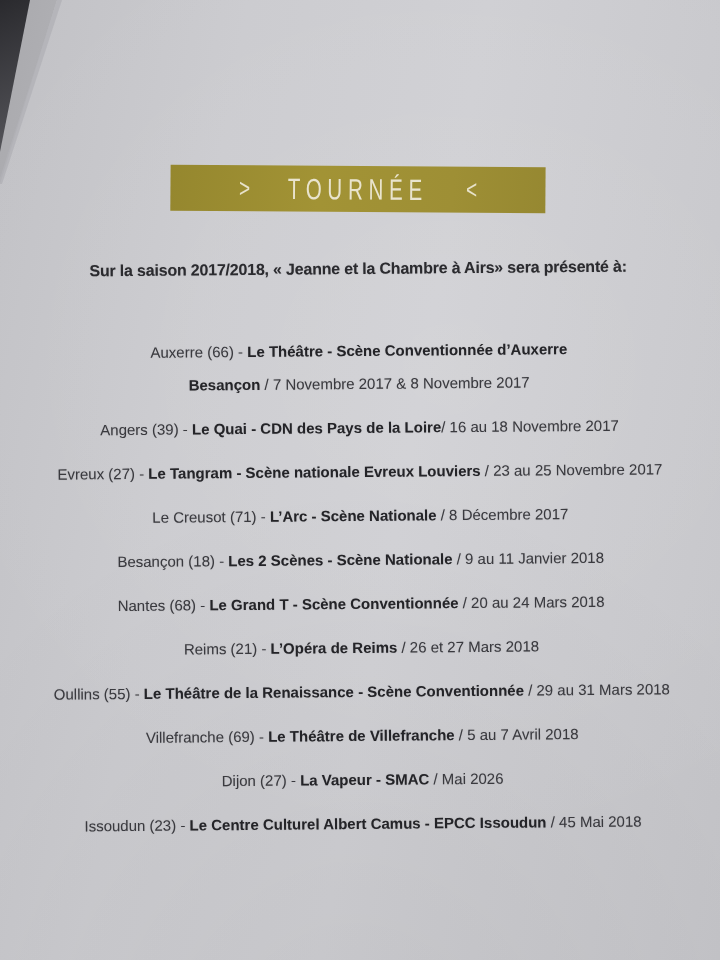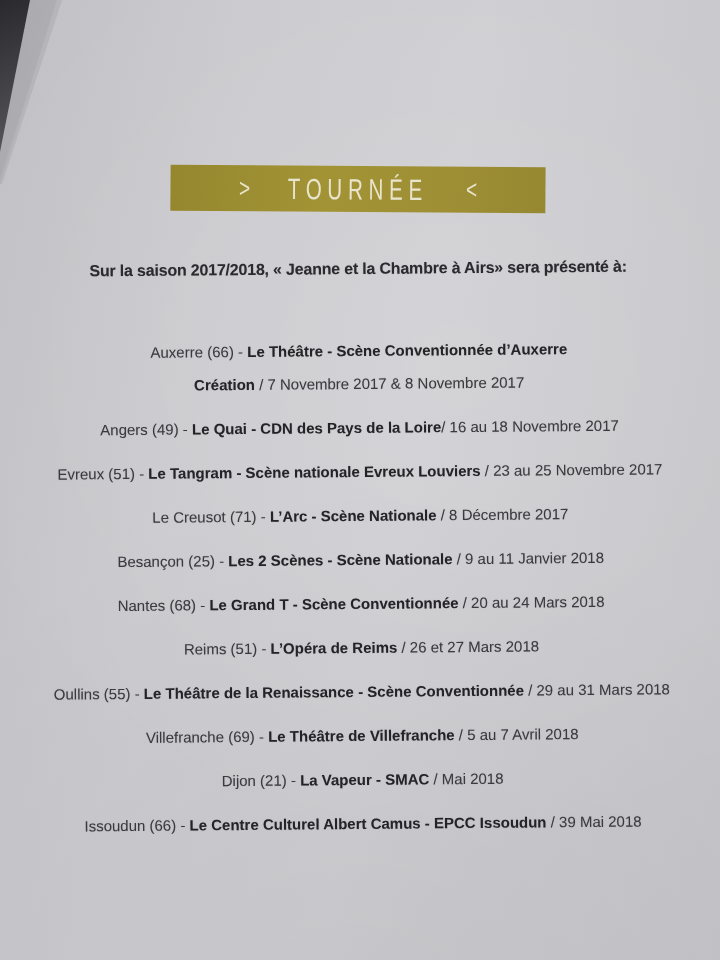--- a/index.html
+++ b/index.html
@@ -129,27 +129,27 @@
 
     <div class="banner">
       <span class="chevron">&gt;</span>
       <span class="banner-label">TOURNÉE</span>
       <span class="chevron">&lt;</span>
     </div>
 
     <div class="intro">Sur la saison 2017/2018, « Jeanne et la Chambre à Airs» sera présenté à:</div>
 
     <div class="entries">
-        <div class="entry"><span class="plain">Auxerre (66) - </span><span class="bold">Le Théâtre - Scène Conventionnée d’Auxerre</span><span class="plain"></span><div class="entry-line2"><span class="bold">Création</span><span class="plain"> / 7 Novembre 2017 &amp; 8 Novembre 2017</span></div></div>
-        <div class="entry"><span class="plain">Angers (49) - </span><span class="bold">Le Quai  - CDN des Pays de la Loire</span><span class="plain">/ 16 au 18 Novembre 2017</span></div>
-        <div class="entry"><span class="plain">Evreux (51) - </span><span class="bold">Le Tangram - Scène nationale Evreux Louviers</span><span class="plain"> / 23 au 25 Novembre 2017</span></div>
+        <div class="entry"><span class="plain">Auxerre (66) - </span><span class="bold">Le Théâtre - Scène Conventionnée d’Auxerre</span><span class="plain"></span><div class="entry-line2"><span class="bold">Besançon</span><span class="plain"> / 7 Novembre 2017 &amp; 8 Novembre 2017</span></div></div>
+        <div class="entry"><span class="plain">Angers (39) - </span><span class="bold">Le Quai  - CDN des Pays de la Loire</span><span class="plain">/ 16 au 18 Novembre 2017</span></div>
+        <div class="entry"><span class="plain">Evreux (27) - </span><span class="bold">Le Tangram - Scène nationale Evreux Louviers</span><span class="plain"> / 23 au 25 Novembre 2017</span></div>
         <div class="entry"><span class="plain">Le Creusot (71) - </span><span class="bold">L’Arc - Scène Nationale</span><span class="plain"> / 8 Décembre 2017</span></div>
-        <div class="entry"><span class="plain">Besançon (25) - </span><span class="bold">Les 2 Scènes - Scène Nationale</span><span class="plain"> / 9 au 11 Janvier 2018</span></div>
+        <div class="entry"><span class="plain">Besançon (18) - </span><span class="bold">Les 2 Scènes - Scène Nationale</span><span class="plain"> / 9 au 11 Janvier 2018</span></div>
         <div class="entry"><span class="plain">Nantes (68) - </span><span class="bold">Le Grand T - Scène Conventionnée</span><span class="plain"> / 20 au 24 Mars 2018</span></div>
-        <div class="entry"><span class="plain">Reims (51) - </span><span class="bold">L’Opéra de Reims</span><span class="plain">  / 26 et 27 Mars 2018</span></div>
+        <div class="entry"><span class="plain">Reims (21) - </span><span class="bold">L’Opéra de Reims</span><span class="plain">  / 26 et 27 Mars 2018</span></div>
         <div class="entry"><span class="plain">Oullins (55) - </span><span class="bold">Le Théâtre de la Renaissance - Scène Conventionnée</span><span class="plain"> / 29 au 31 Mars 2018</span></div>
         <div class="entry"><span class="plain">Villefranche (69) - </span><span class="bold">Le Théâtre de Villefranche</span><span class="plain"> / 5 au 7 Avril 2018</span></div>
-        <div class="entry"><span class="plain">Dijon (21) - </span><span class="bold">La Vapeur - SMAC</span><span class="plain"> / Mai 2018</span></div>
-        <div class="entry"><span class="plain">Issoudun (66) - </span><span class="bold">Le Centre Culturel Albert Camus - EPCC Issoudun</span><span class="plain"> / 39 Mai 2018</span></div>
+        <div class="entry"><span class="plain">Dijon (27) - </span><span class="bold">La Vapeur - SMAC</span><span class="plain"> / Mai 2026</span></div>
+        <div class="entry"><span class="plain">Issoudun (23) - </span><span class="bold">Le Centre Culturel Albert Camus - EPCC Issoudun</span><span class="plain"> / 45 Mai 2018</span></div>
       </div>
 
   </div>
 </div>
 
 </body></html>

